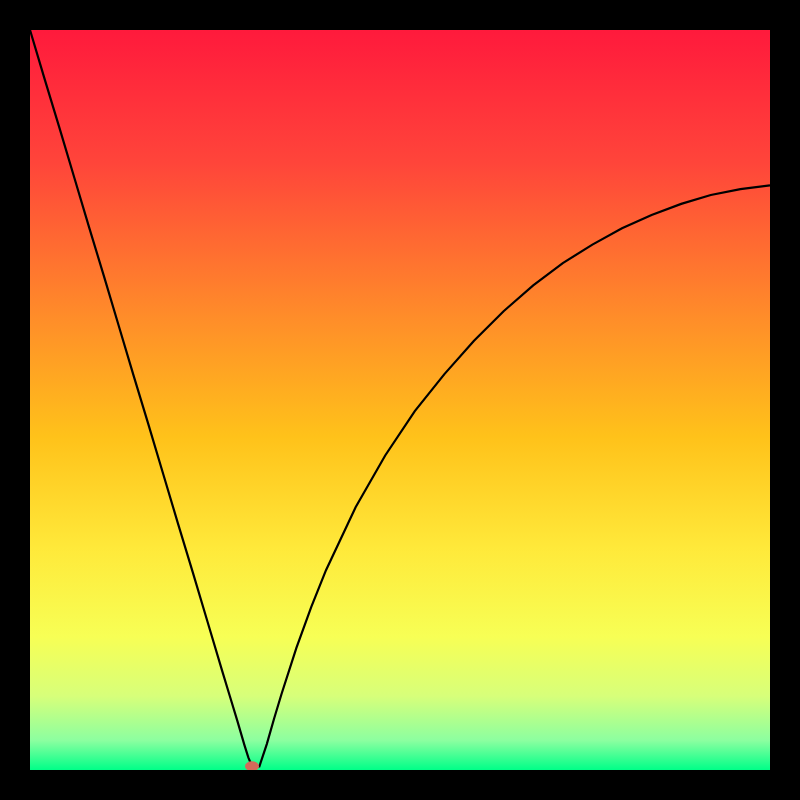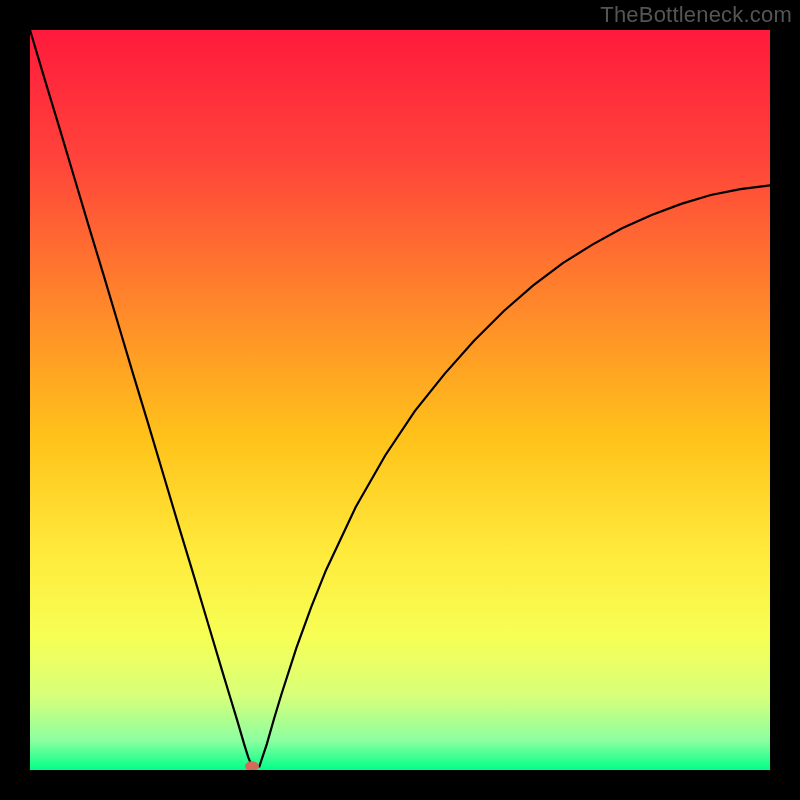--- a/index.html
+++ b/index.html
@@ -36,21 +36,20 @@
     width: 740px;
     height: 740px;
   }
   svg { display: block; }
 </style>
 </head>
 <body>
 
 <div class="frame">
 
-  <div class="watermark">TheBottleneck.com</div>
 
   <div class="plot-area">
     <svg id="chart-svg" width="740" height="740" viewBox="0 0 740 740" preserveAspectRatio="none">
       <defs>
         <linearGradient id="bg-grad" x1="0" y1="0" x2="0" y2="1">
             <stop offset="0%" stop-color="#ff1a3c"></stop>
             <stop offset="18%" stop-color="#ff453a"></stop>
             <stop offset="38%" stop-color="#ff8a2a"></stop>
             <stop offset="55.00000000000001%" stop-color="#ffc21a"></stop>
             <stop offset="70%" stop-color="#ffe93a"></stop>

